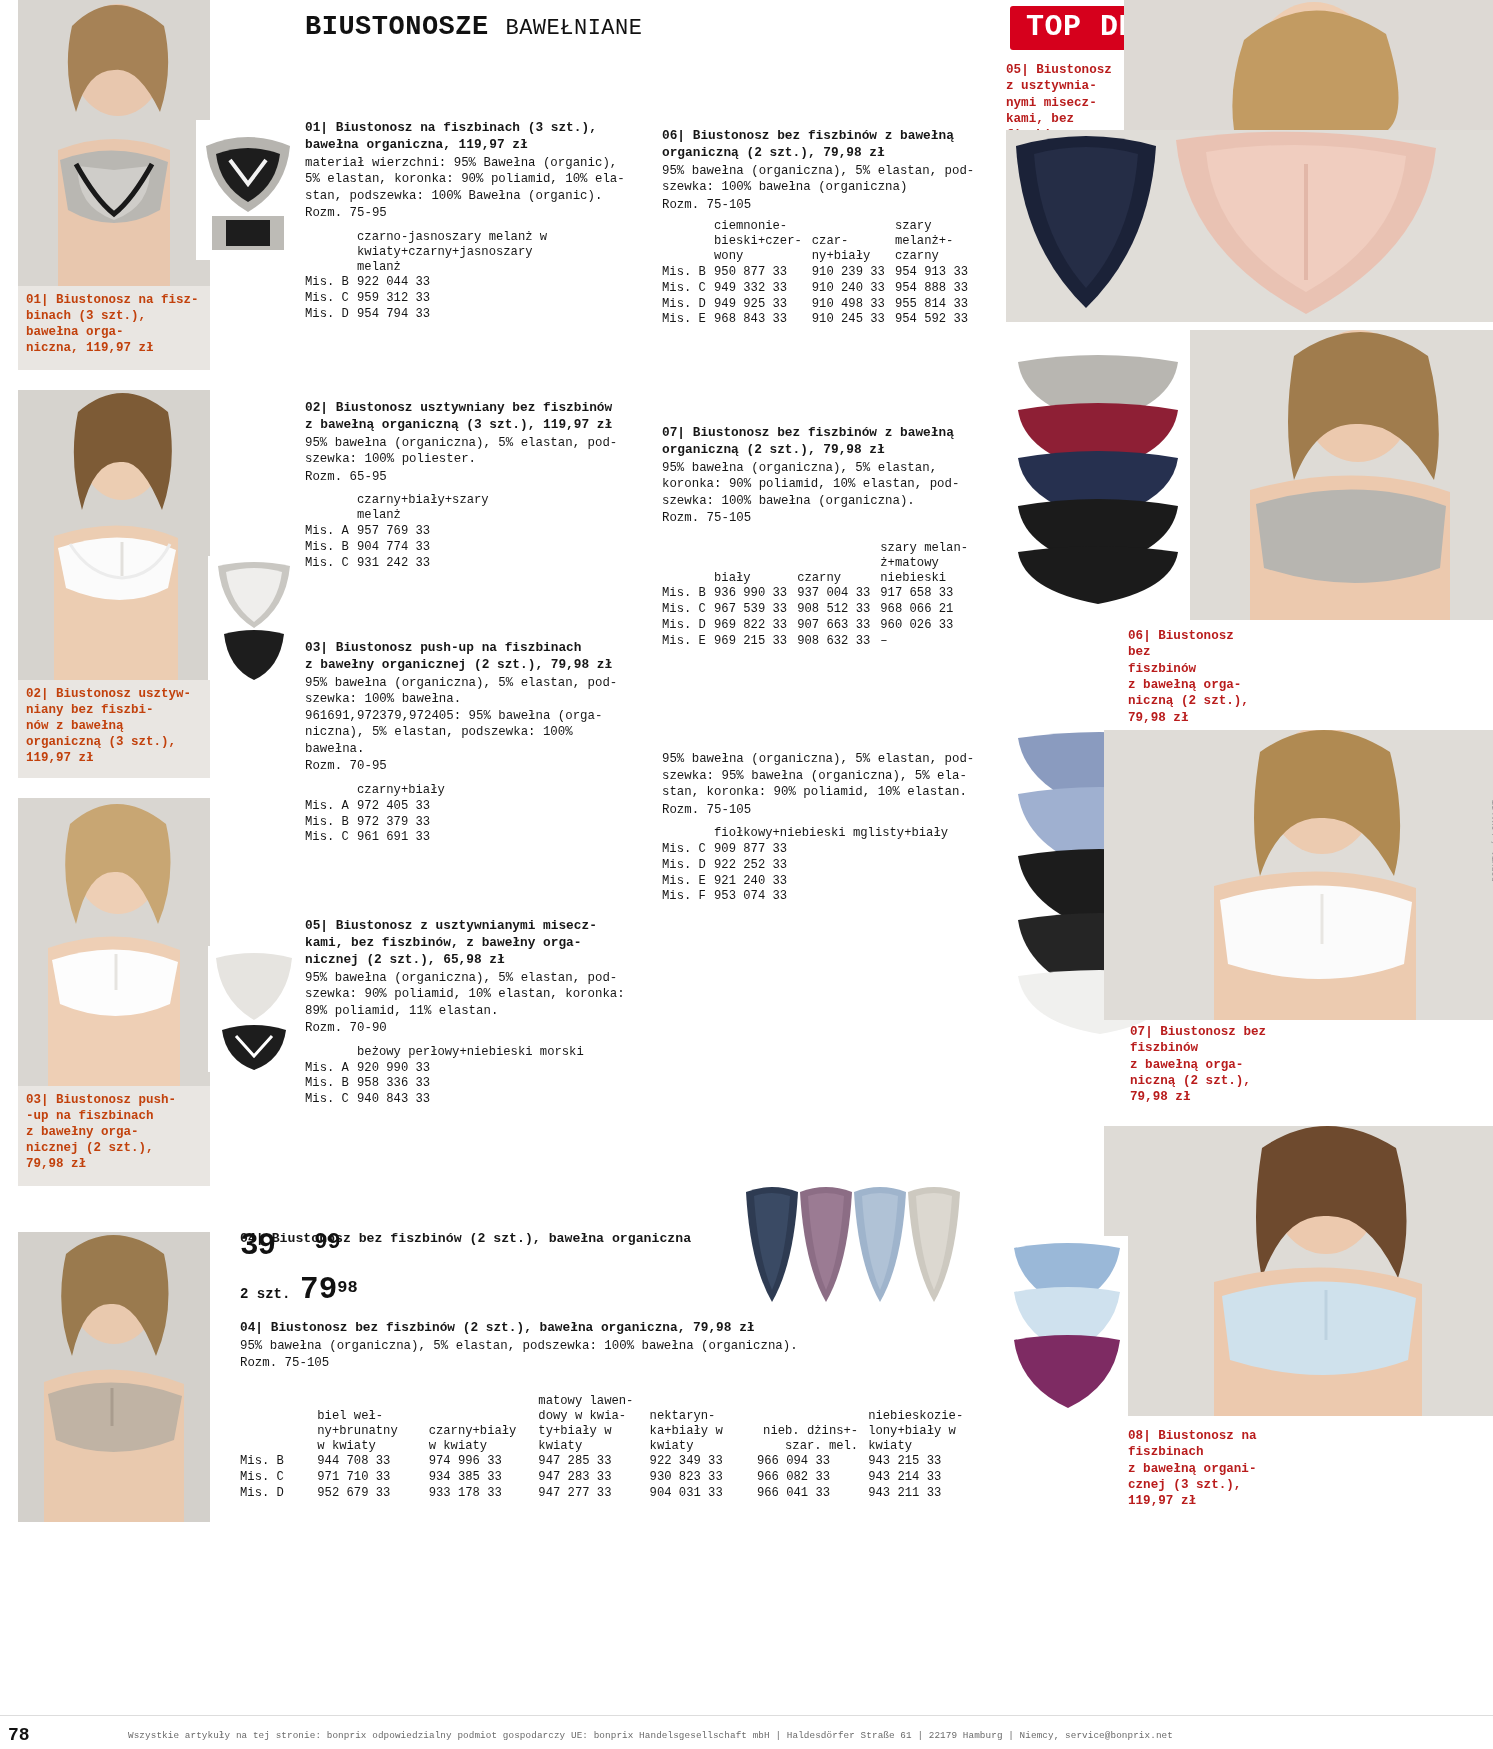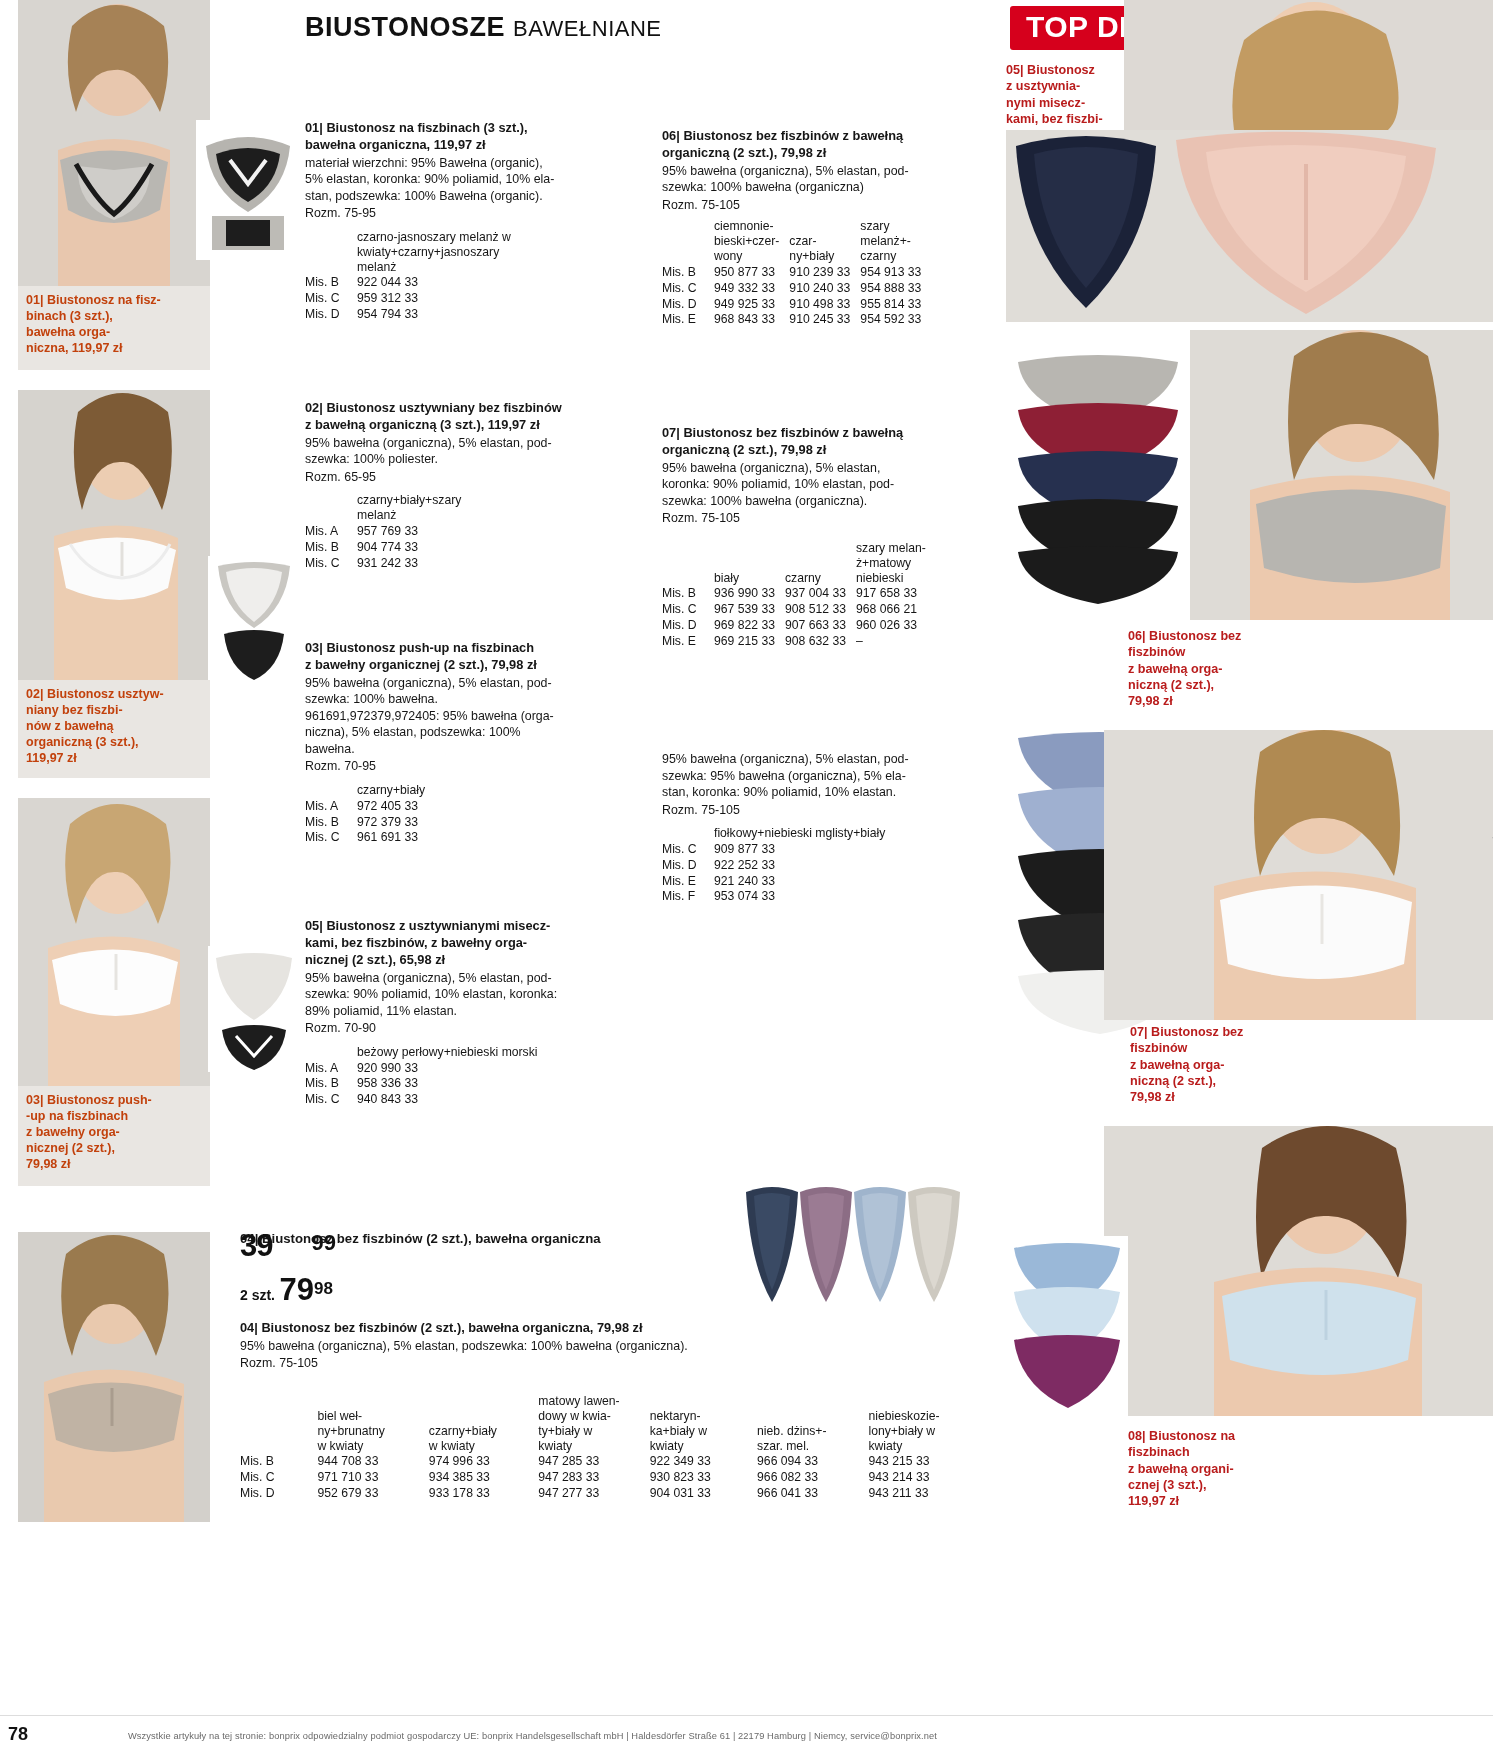--- a/index.html
+++ b/index.html
@@ -5,21 +5,21 @@
   * { box-sizing: border-box; }
   html, body { margin:0; padding:0; }
   body {
     width: 1493px; height: 1749px;
     position: relative;
     background: #ffffff;
     font-family: "Liberation Sans", sans-serif;
     color: #1a1a1a;
     overflow: hidden;
   }
-  .page { position:absolute; inset:0; }
+  .page { position:absolute; inset:0;font-family:Liberation Mono, monospace; }
 
   
   .photo { position:absolute; overflow:hidden; background:#cfc9c4; }
 
   
   .leftcap {
     position:absolute;
     background:#e9e6e2;
     font-size:12.5px;
     font-weight:bold;
@@ -525,21 +525,21 @@
 w kwiaty</th>
         <th style="white-space:pre-line; width:110px;">czarny+biały
 w kwiaty</th>
         <th style="white-space:pre-line; width:112px;">matowy lawen-
 dowy w kwia-
 ty+biały w
 kwiaty</th>
         <th style="white-space:pre-line; width:108px;">nektaryn-
 ka+biały w
 kwiaty</th>
-        <th style="white-space:pre-line; width:112px;">nieb. dżins+-
+        <th style="white-space:pre-line; width:112px;text-align:right;">nieb. dżins+-
 szar. mel.</th>
         <th style="white-space:pre-line; width:112px;">niebieskozie-
 lony+biały w
 kwiaty</th>
       </tr>
       <tr>
         <td class="lbl">Mis. B</td>
         <td>944 708 33</td>
         <td>974 996 33</td>
         <td>947 285 33</td>

